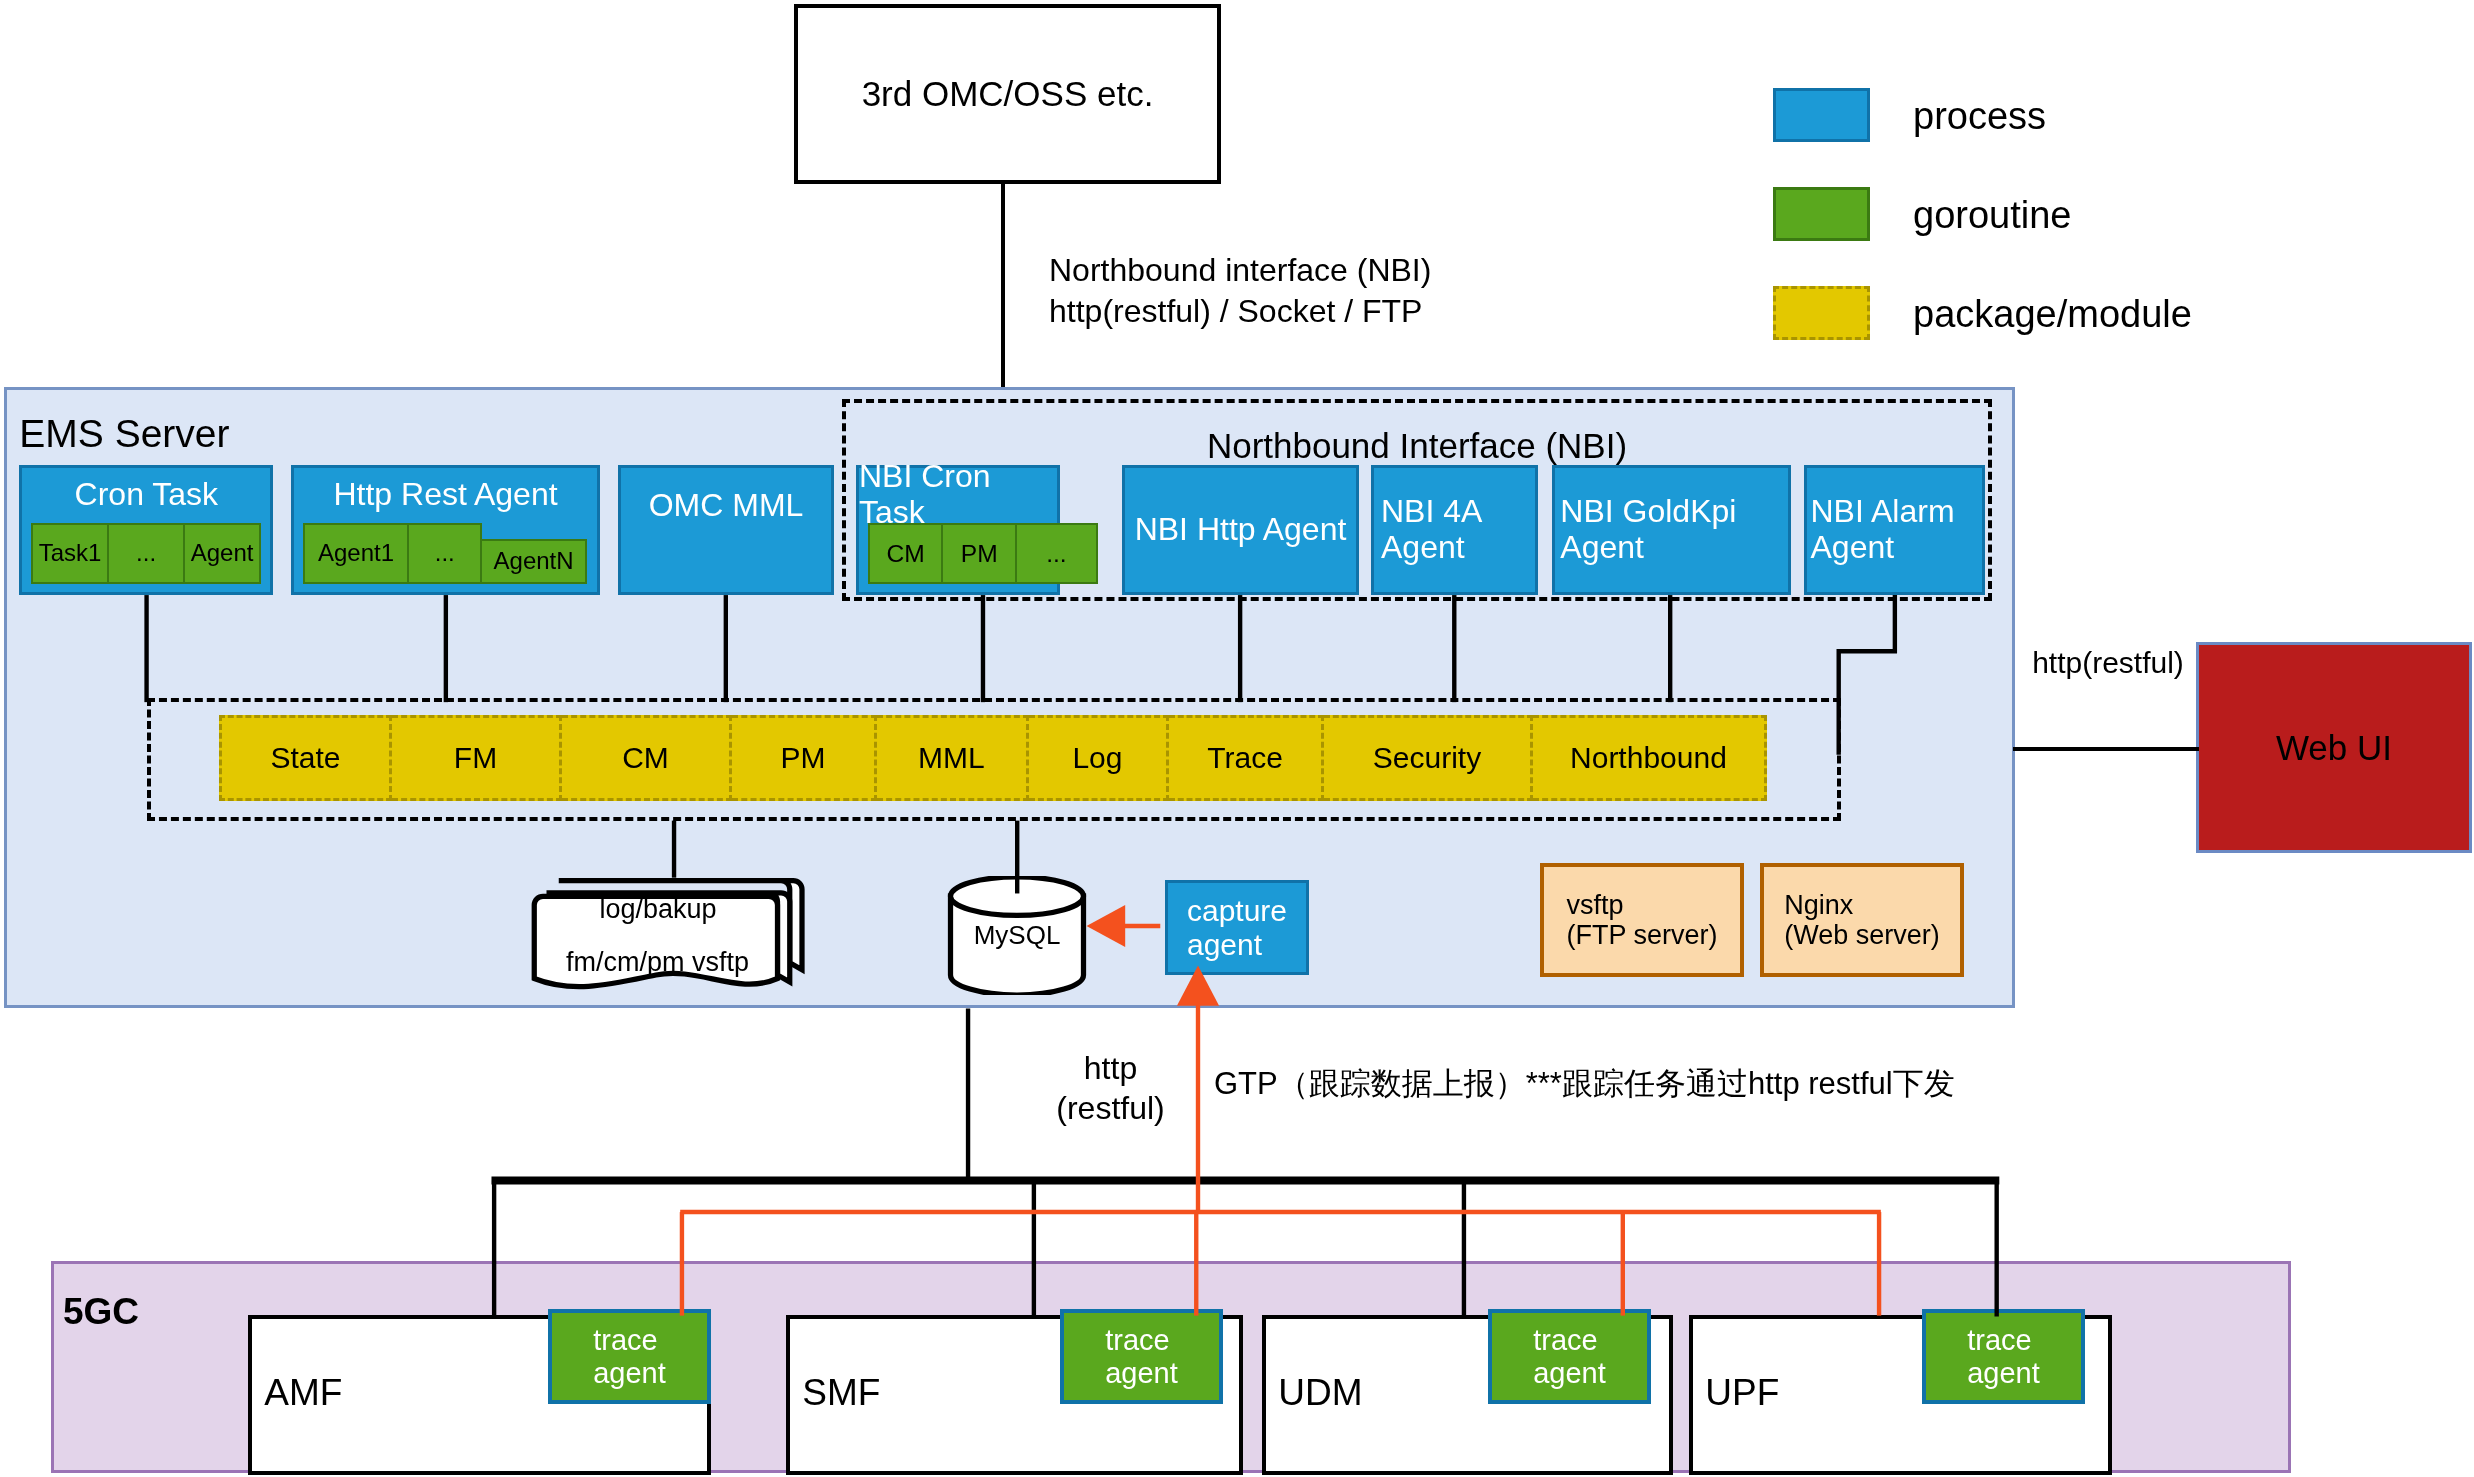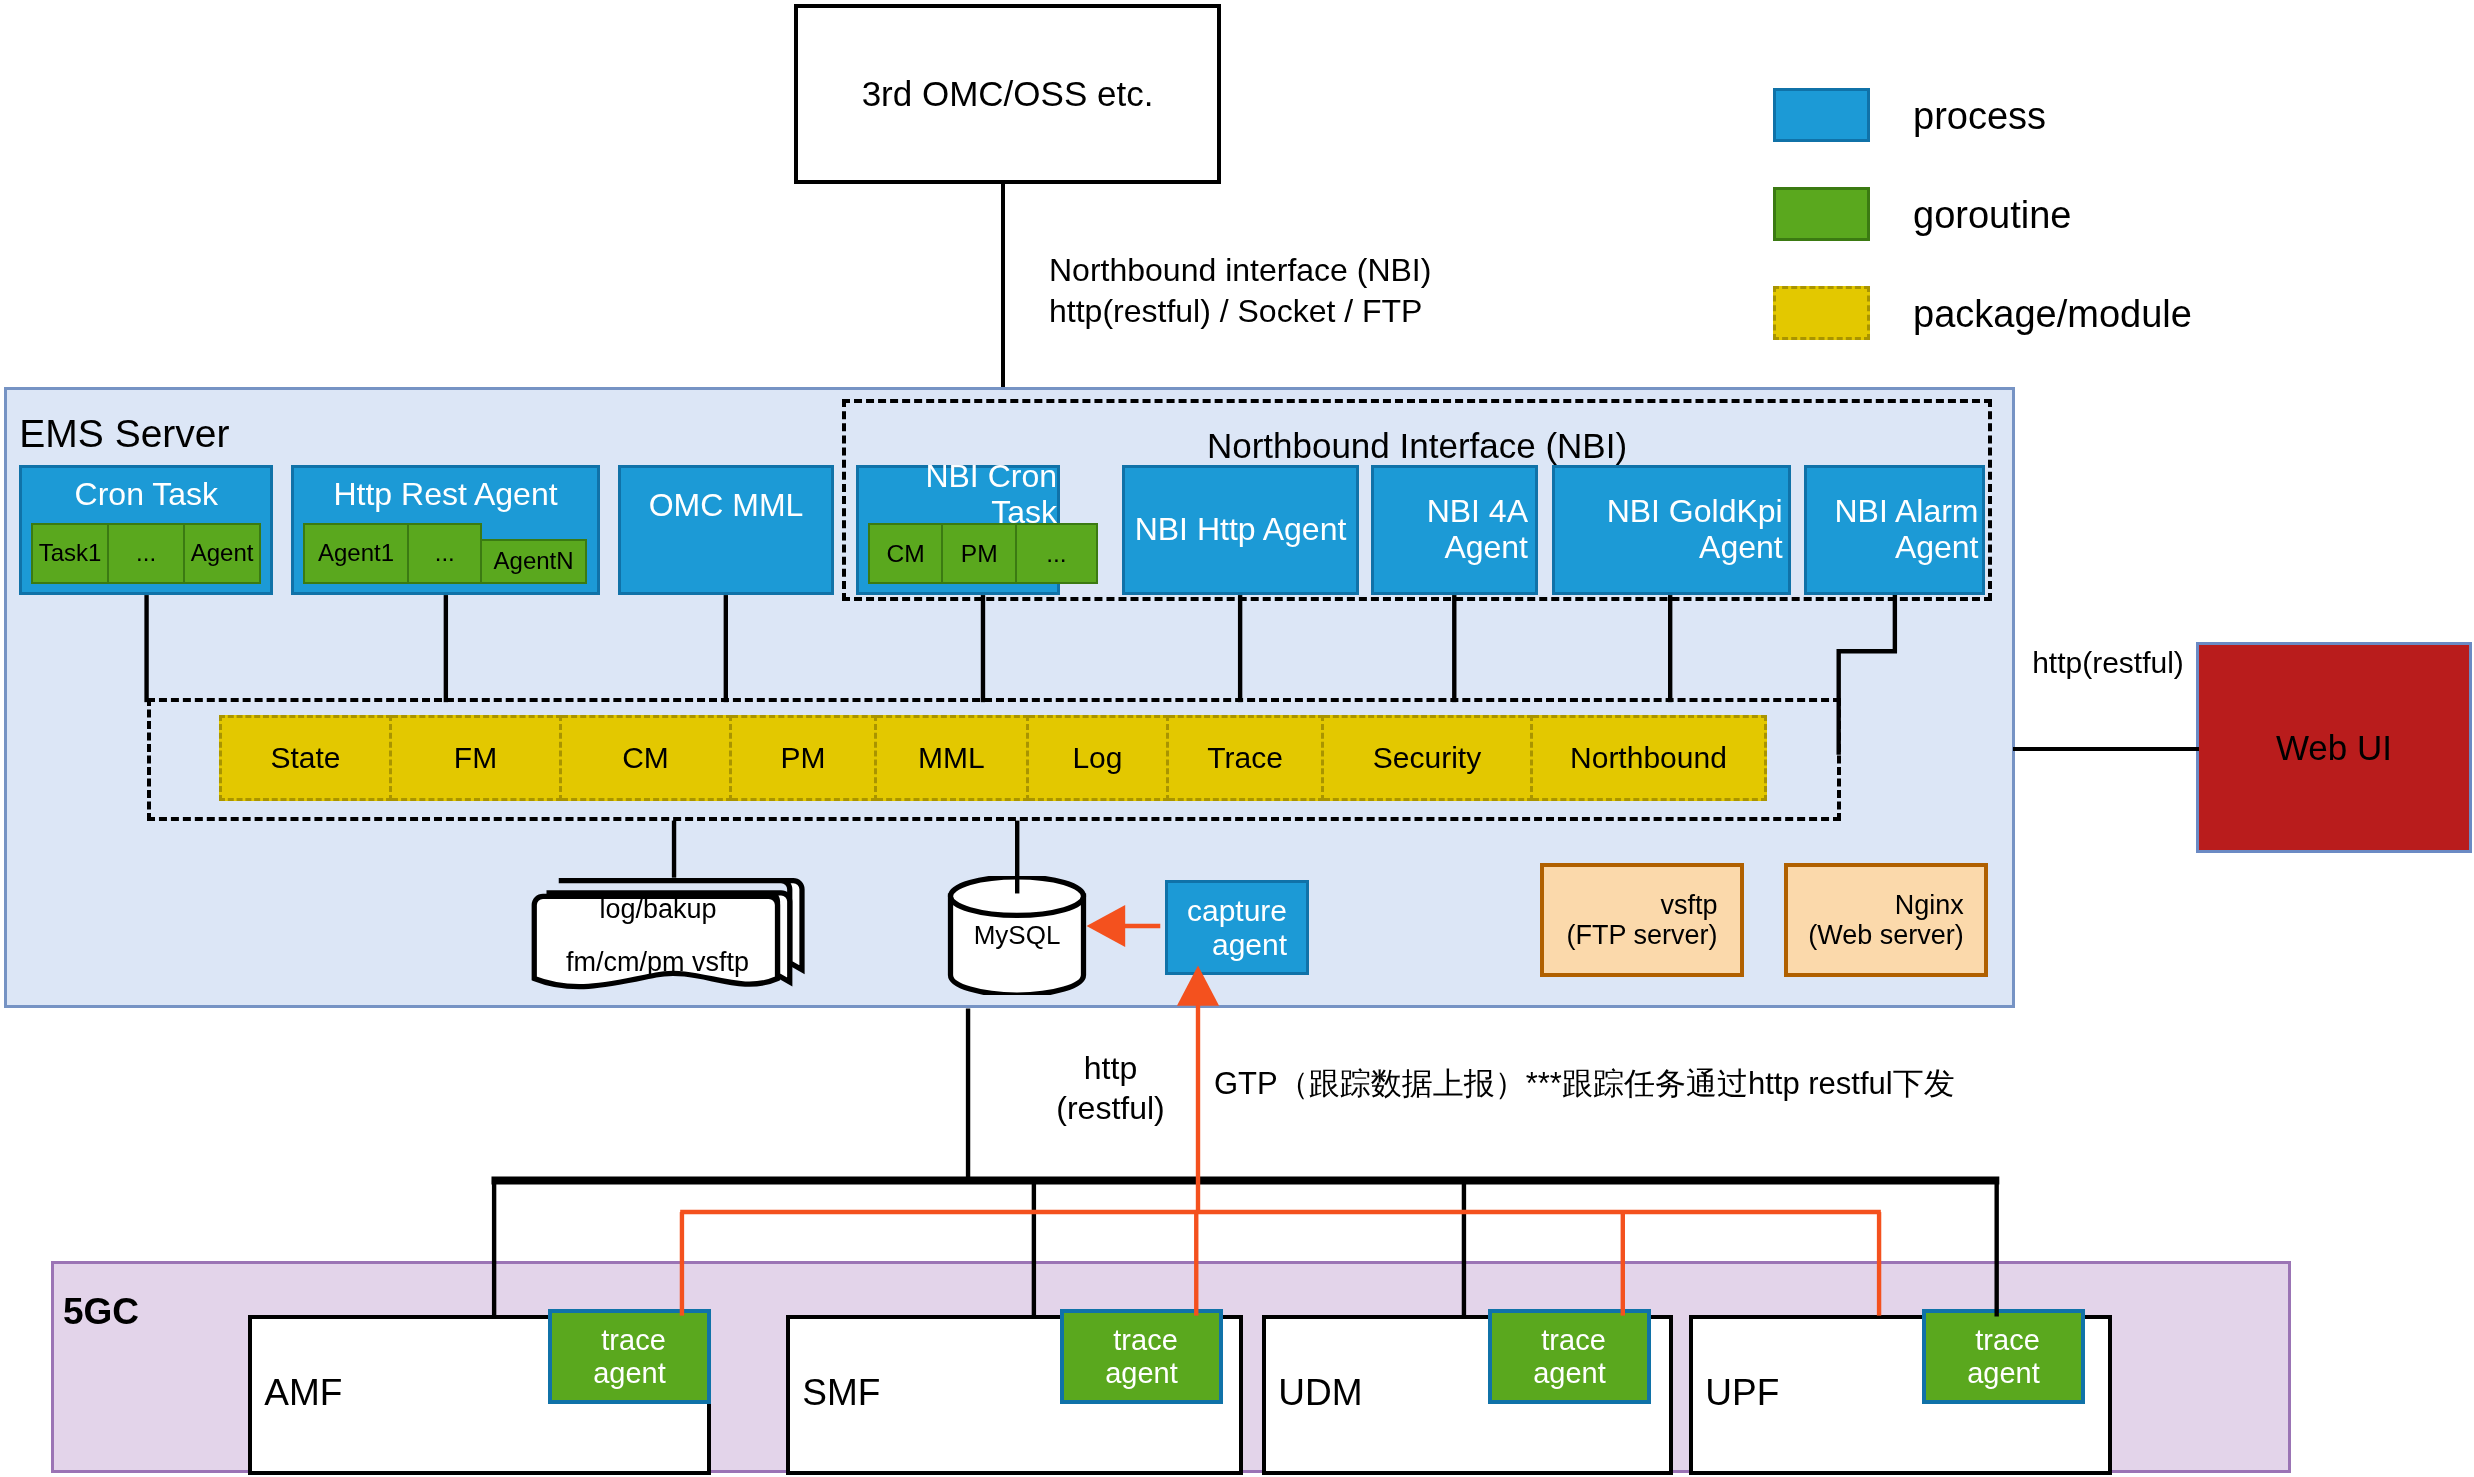--- a/index.html
+++ b/index.html
@@ -1,19 +1,19 @@
 <!DOCTYPE html>
 <html style="font-size:14px"><head>
 <meta charset="utf-8">
 <style>
   html,body{margin:0;padding:0;background:#ffffff;}
   body{width:2475px;height:1478px;position:relative;overflow:hidden;
        font-family:"Liberation Sans","DejaVu Sans",sans-serif;color:#000;}
   .abs{position:absolute;box-sizing:border-box;}
-  .ctr{display:flex;align-items:center;justify-content:center;text-align:right;line-height:1.12;}
+  .ctr{display:flex;align-items:center;justify-content:center;text-align:left;line-height:1.12;}
 
   
   .box-white{background:#ffffff;border:4.4px solid #000;}
   .ems-pane{background:#dce6f6;border:3.5px solid #7693c4;}
   .webui{background:#b91c1c;border:3.5px solid #6b8ac4;}
   .gc-pane{background:#e3d4ea;border:3.5px solid #9b74b5;}
   .proc{background:#1c9ad6;border:3.5px solid #1072a8;color:#fff;}
   .gor{background:#5aa81e;border:2.6px solid #3b7a12;color:#000;}
   .gor-w{background:#5aa81e;border:4.4px solid #1072a8;color:#fff;}
   .mod{background:#e3c800;border:3.5px dashed #a99400;color:#000;}
@@ -144,21 +144,21 @@
     <span>agent</span>
   </span>
 </div>
 
 <div class="abs tanbox ctr" style="left:1540px;top:863px;width:204px;height:114px;font-size:27px;">
   <span>
     <span>vsftp</span><br>
     <span>(FTP server)</span>
   </span>
 </div>
-<div class="abs tanbox ctr" style="left:1760px;top:863px;width:204px;height:114px;font-size:27px;margin-left:24px;">
+<div class="abs tanbox ctr" style="left:1760px;top:863px;width:204px;height:114px;font-size:27px;">
   <span>
     <span>Nginx</span><br>
     <span>(Web server)</span>
   </span>
 </div>
 
 <div class="abs webui ctr" style="left:2196px;top:642px;width:276px;height:211px;font-size:35px;">
   <span>Web UI</span>
 </div>
 <div class="abs lineh" style="left:2013px;top:747px;width:186px;height:4.4px;"></div>

